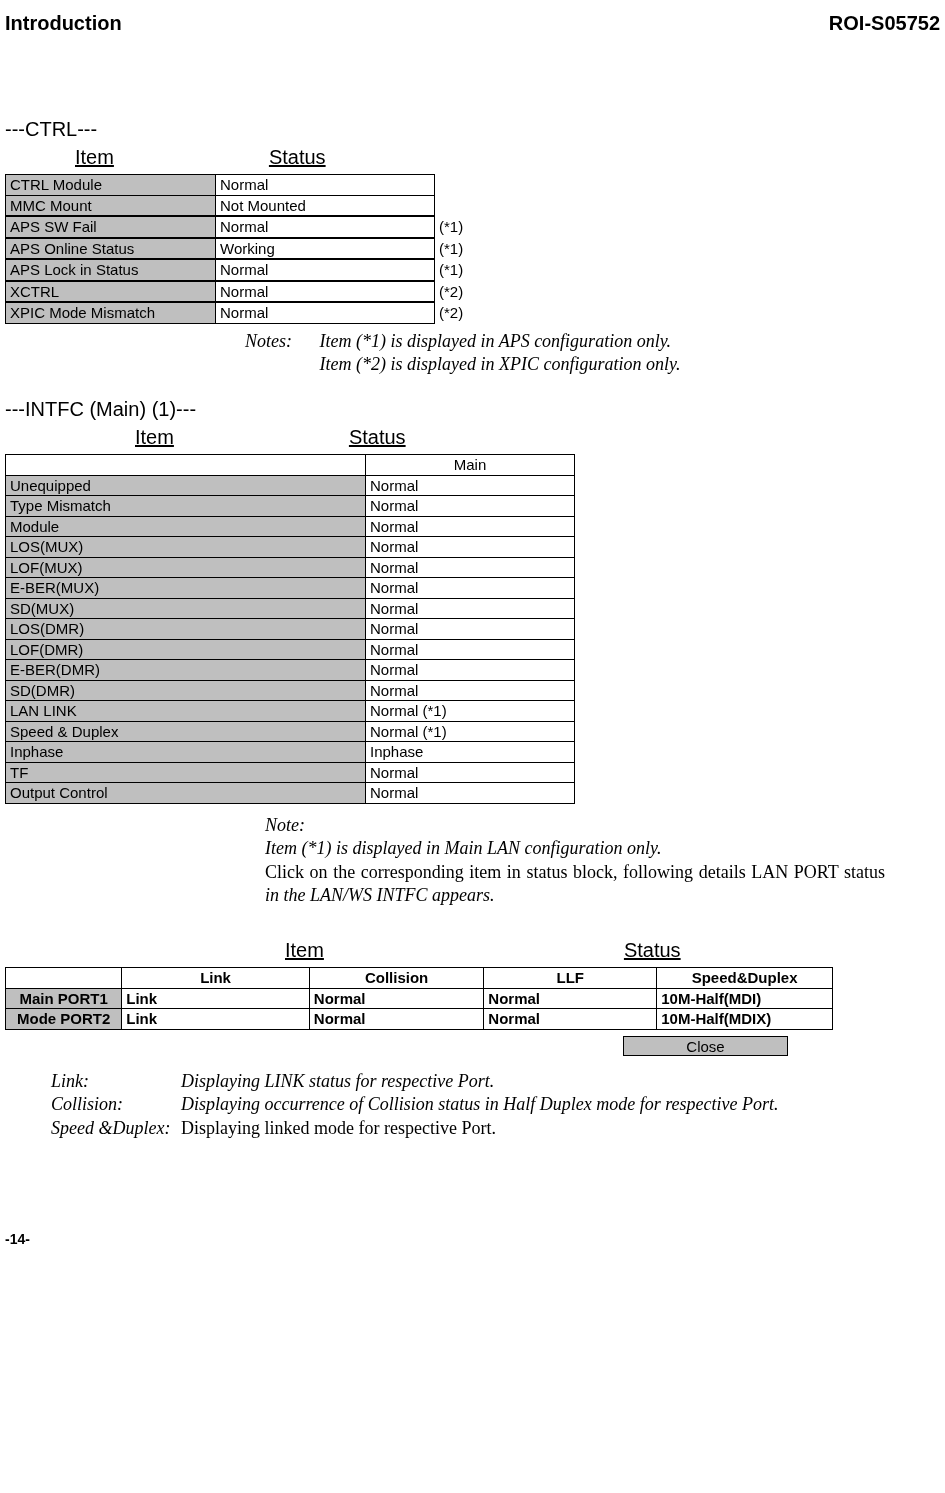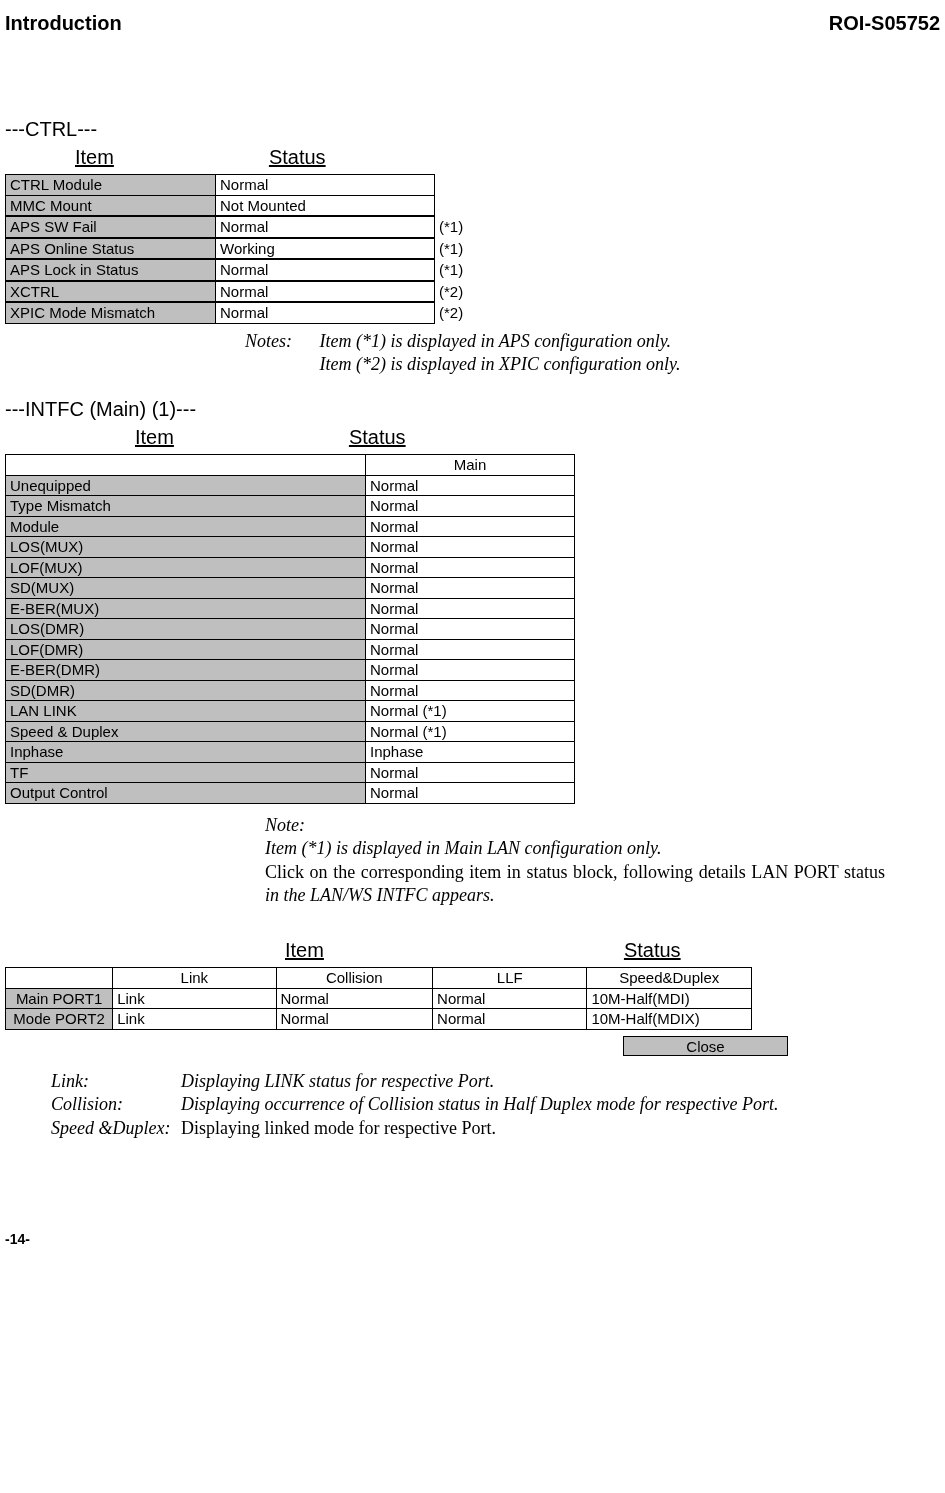--- a/index.html
+++ b/index.html
@@ -36,21 +36,21 @@
     .note-block2 { margin-left: 260px; font-family: 'Times New Roman', Times, serif; font-size: 18px; margin-top: 10px; margin-bottom: 30px; }
     .note-label2 { font-style: italic; display: inline-block; width: 60px; vertical-align: top; }
     .note-body2 { display: inline-block; width: 620px; vertical-align: top; text-align: justify; }
     .note-body2 .italic { font-style: italic; }
     .note-body2 .roman { font-style: normal; }
 
     .item-status-row2 { display: flex; font-size: 20px; margin-bottom: 4px; margin-top: 30px; }
     .item-status-row2 .item-label { margin-left: 280px; }
     .item-status-row2 .status-label { margin-left: 300px; }
 
-    table.lan { width: 747px; }
+    table.lan { width: 828px; font-weight: bold; }
     table.lan td { border: 1px solid #000; padding: 0 4px; font-size: 15px; height: 20px; vertical-align: middle; }
     table.lan td.gray { background: #bfbfbf; }
     table.lan td.hcell { text-align: center; }
     .col0 { width: 125px; text-align: center; }
     .col1 { width: 210px; }
     .col2 { width: 190px; }
     .col3 { width: 190px; }
     .col4 { width: 185px; }
 
     .close-btn { border: 1px solid #000; background: #bfbfbf; width: 165px; text-align: center; padding: 0 4px; height: 20px; line-height: 20px; font-size: 15px; margin-left: 618px; margin-top: 6px; }
@@ -185,25 +185,25 @@
       </tr>
   <tr>
         <td class="gray">LOS(MUX)</td>
         <td>Normal</td>
       </tr>
   <tr>
         <td class="gray">LOF(MUX)</td>
         <td>Normal</td>
       </tr>
   <tr>
+        <td class="gray">E-BER(MUX)</td>
+        <td>Normal</td>
+      </tr>
+  <tr>
         <td class="gray">SD(MUX)</td>
-        <td>Normal</td>
-      </tr>
-  <tr>
-        <td class="gray">E-BER(MUX)</td>
         <td>Normal</td>
       </tr>
   <tr>
         <td class="gray">LOS(DMR)</td>
         <td>Normal</td>
       </tr>
   <tr>
         <td class="gray">LOF(DMR)</td>
         <td>Normal</td>
       </tr>

